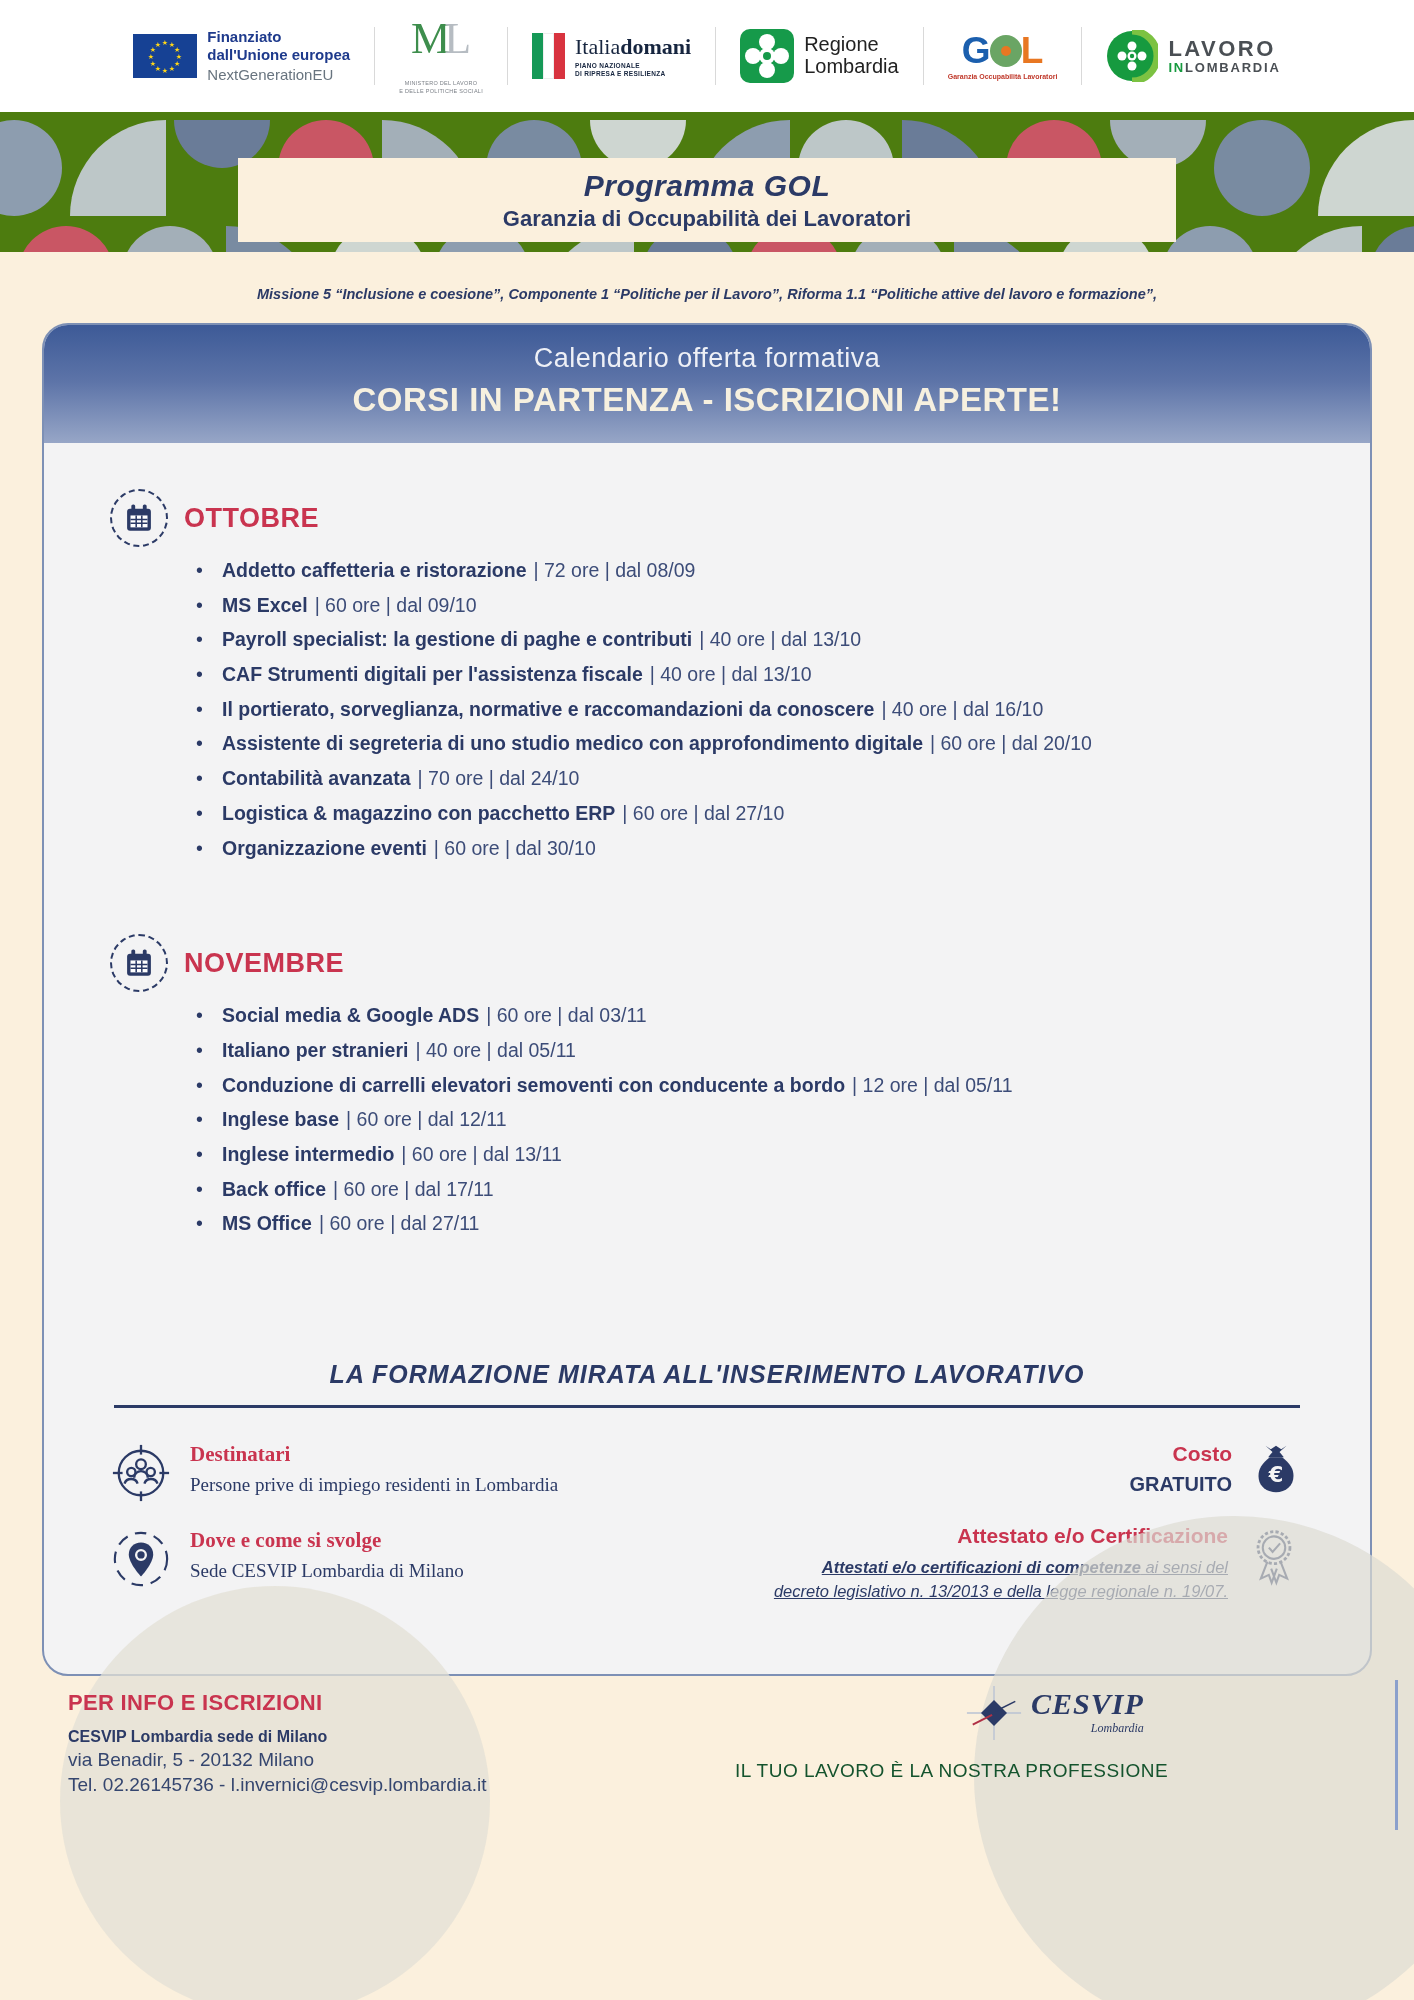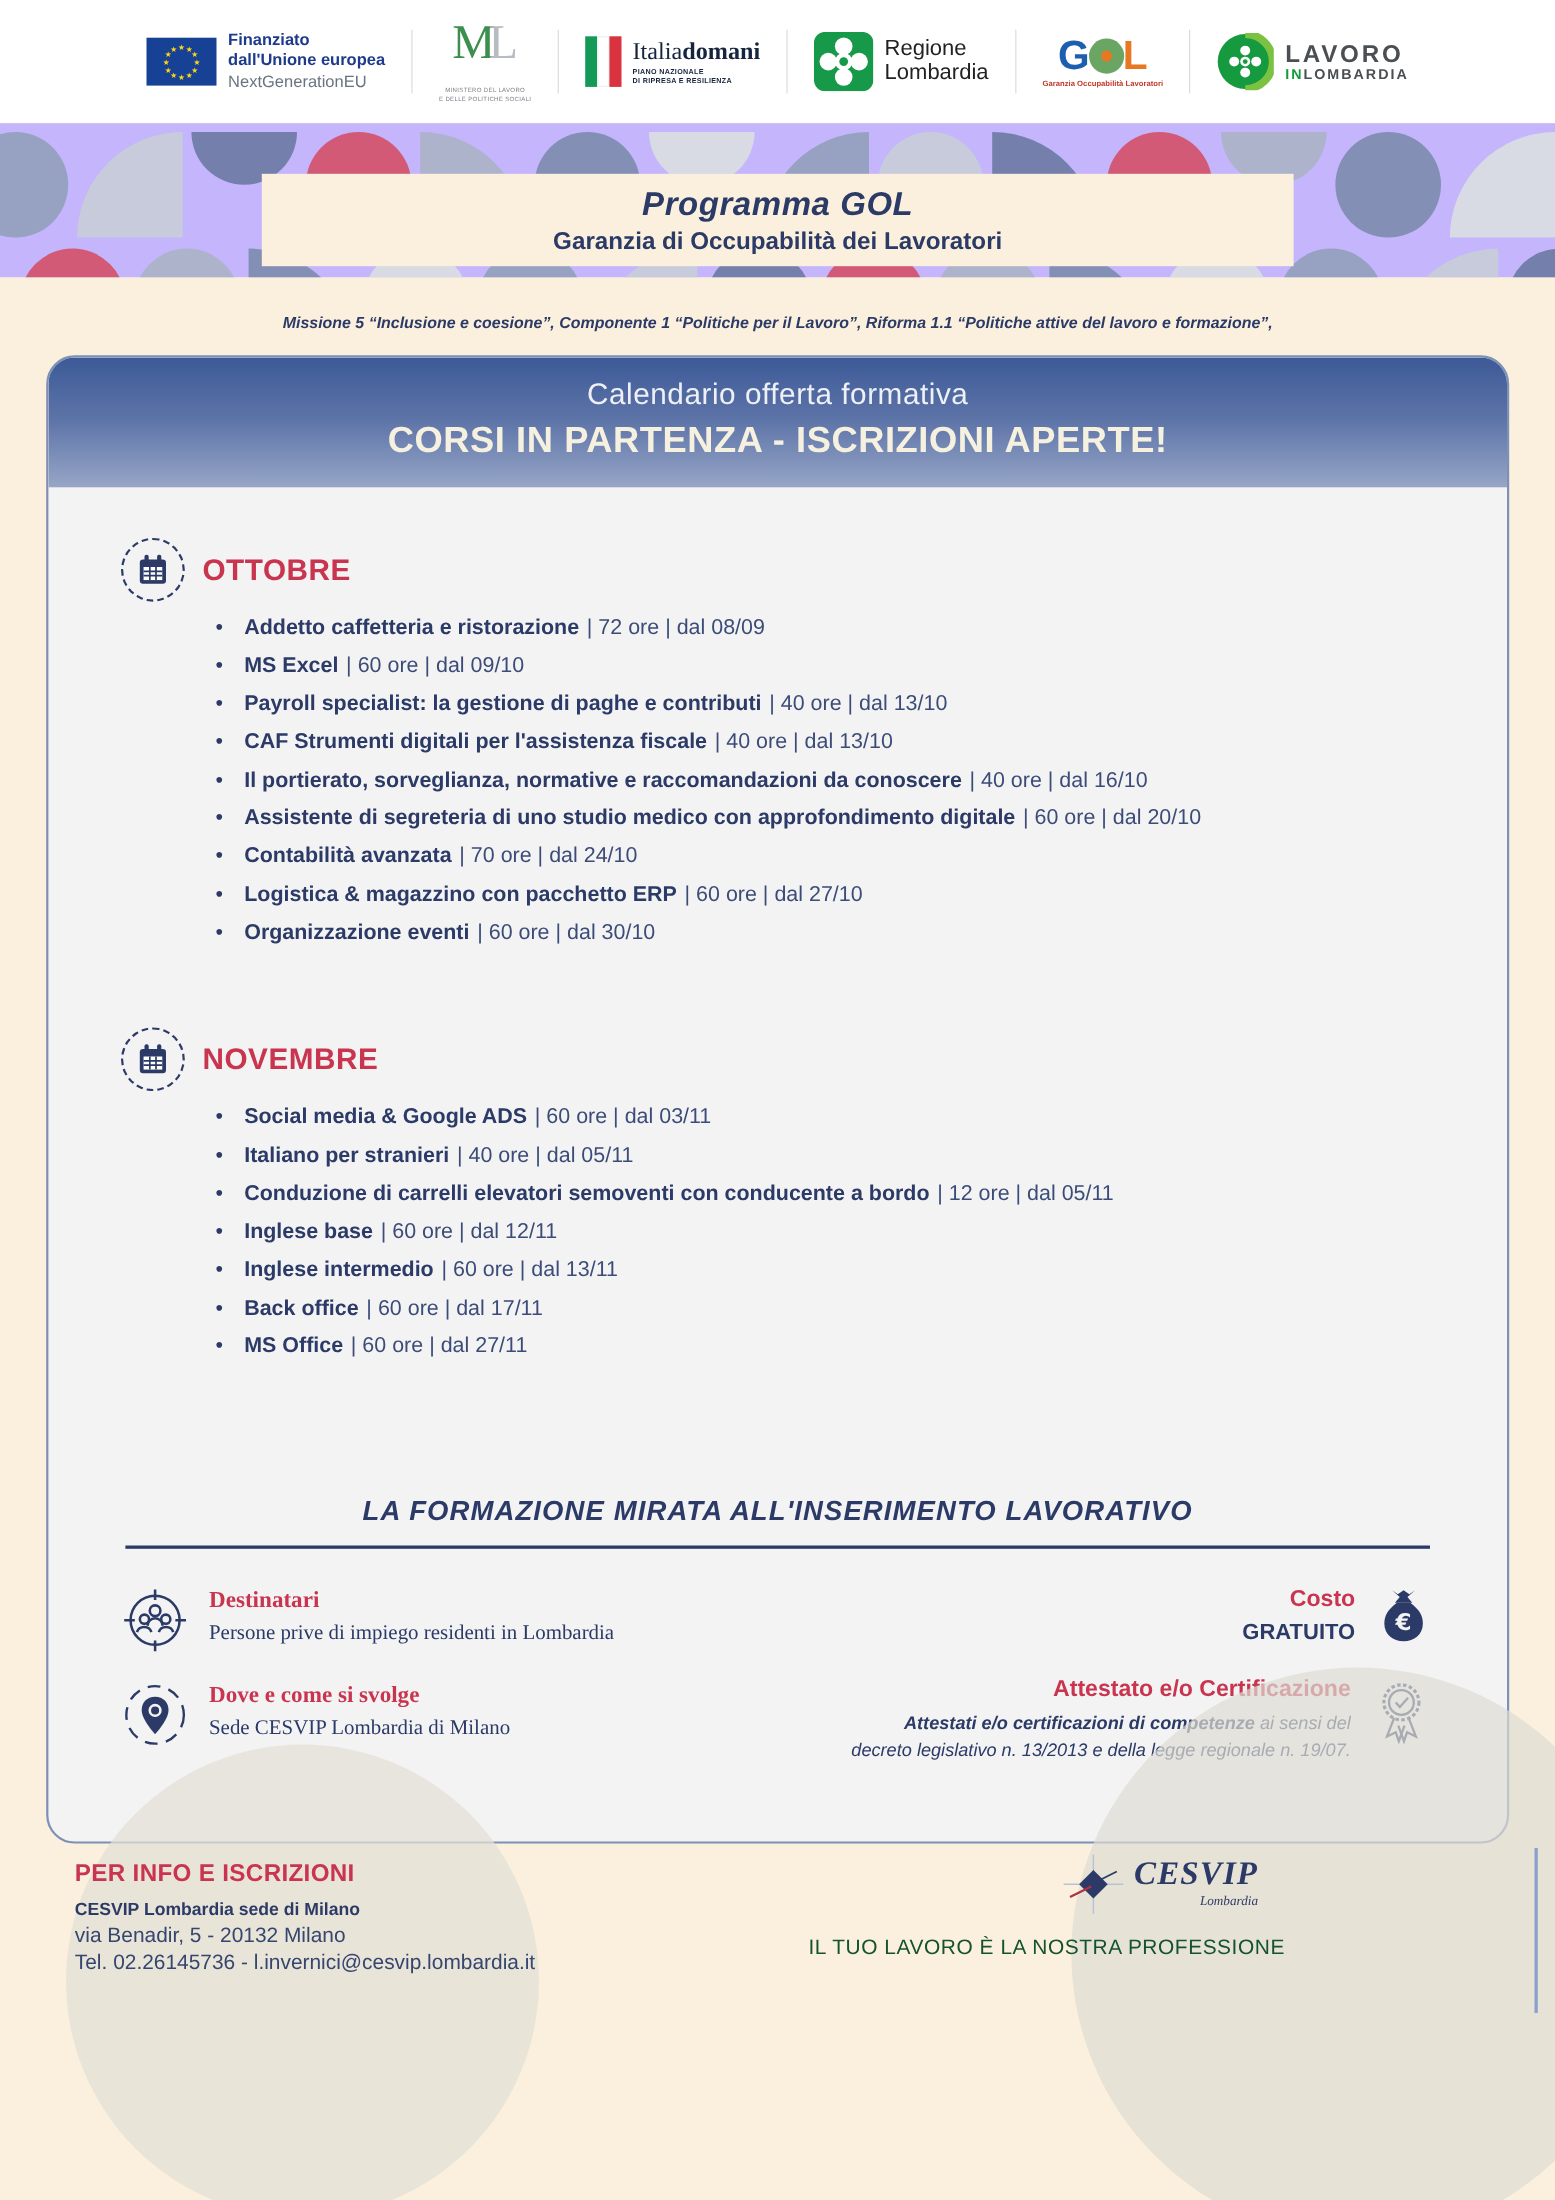--- a/index.html
+++ b/index.html
@@ -29,21 +29,21 @@
   .gol-letters { display:flex; align-items:center; line-height:1; }
   .gol-g { font-size:37px; font-weight:800; color:#1b5fae; }
   .gol-l { font-size:37px; font-weight:800; color:#e87722; }
   .gol-o { width:32px; height:32px; border-radius:50%; background:#6aa564; display:flex; align-items:center; justify-content:center; margin:0 -1px; }
   .gol-o-dot { width:10px; height:10px; border-radius:50%; background:#e87722; }
   .gol-cap { font-size:7px; font-weight:700; color:#c0392b; margin-top:4px; }
   .lil-text .w1 { font-size:22px; font-weight:700; color:#4a4f54; letter-spacing:2.5px; line-height:1.05; }
   .lil-text .w2 { font-size:13px; letter-spacing:1.8px; }
   .lil-in { color:#169a3f; font-weight:700; } .lil-lom { color:#4a4f54; font-weight:600; }
   
-  .band { position:relative; height:140px; background:#c4b5fd; overflow:hidden; }
+  .band { position:relative; height:140px; background:#4d7c0f; overflow:hidden; }
   .shape { position:absolute; width:96px; height:96px; opacity:.92; }
   .sh-circle { border-radius:50%; }
   .sh-qtl { border-radius:96px 0 0 0; }
   .sh-qtr { border-radius:0 96px 0 0; }
   .sh-half-down { height:48px !important; border-radius:0 0 96px 96px; }
   .sh-half-up { height:48px !important; border-radius:96px 96px 0 0; }
   .band-title-box { position:absolute; z-index:2; left:238px; right:238px; top:46px; height:84px;
     background:#fbf0dd; display:flex; flex-direction:column; align-items:center; justify-content:center; }
   .band-title { font-size:30px; font-weight:800; font-style:italic; color:#2b3a66; letter-spacing:.5px; }
   .band-sub { font-size:22px; font-weight:800; color:#2b3a66; margin-top:3px; }
@@ -74,21 +74,21 @@
   .tagline-rule { height:3px; background:#2b3a66; margin:16px 4px 0; }
   .info-grid { display:flex; justify-content:space-between; margin-top:34px; }
   .info-col-l { width:48%;font-family:Liberation Serif, serif; } .info-col-r { width:50%; }
   .info-block { display:flex; gap:18px; align-items:flex-start; margin-bottom:24px; }
   .info-icon { flex:none; }
   .info-title { font-size:21px; font-weight:700; color:#c9344f; margin-bottom:7px; }
   .info-text { font-size:19px; color:#2b3a66; }
   .info-block-r { display:flex; gap:16px; align-items:flex-start; justify-content:flex-end; margin-bottom:22px; }
   .r-text { text-align:right; }
   .costo-val { font-size:20px; font-weight:700; color:#2b3a66; margin-top:5px; }
-  .att-text { font-size:16.5px; font-style:italic; color:#2b3a66; line-height:1.45; margin-top:8px; }
+  .att-text { font-size:16.5px; font-style:italic; color:#2b3a66; line-height:1.45; margin-top:8px;text-decoration:underline; }
   .att-bold { font-weight:700; }
   
   .footer { position:relative; height:186px; margin-top:0; overflow:visible; }
   .bg-circle { position:absolute; border-radius:50%; }
   .footer-left { position:absolute; left:68px; top:14px; z-index:2; }
   .f-title { font-size:22px; font-weight:800; color:#c9344f; letter-spacing:.3px; }
   .f-org { font-size:16px; font-weight:700; color:#2b3a66; margin-top:12px; }
   .f-line { font-size:19px; color:#35466f; margin-top:3px; }
   .cesvip { position:absolute; left:965px; top:8px; display:flex; align-items:center; gap:8px; z-index:2; }
   .cesvip-name { font-family:"Liberation Serif", serif; font-size:30px; font-style:italic; font-weight:700; color:#2b3a66; letter-spacing:1px; line-height:1; }

